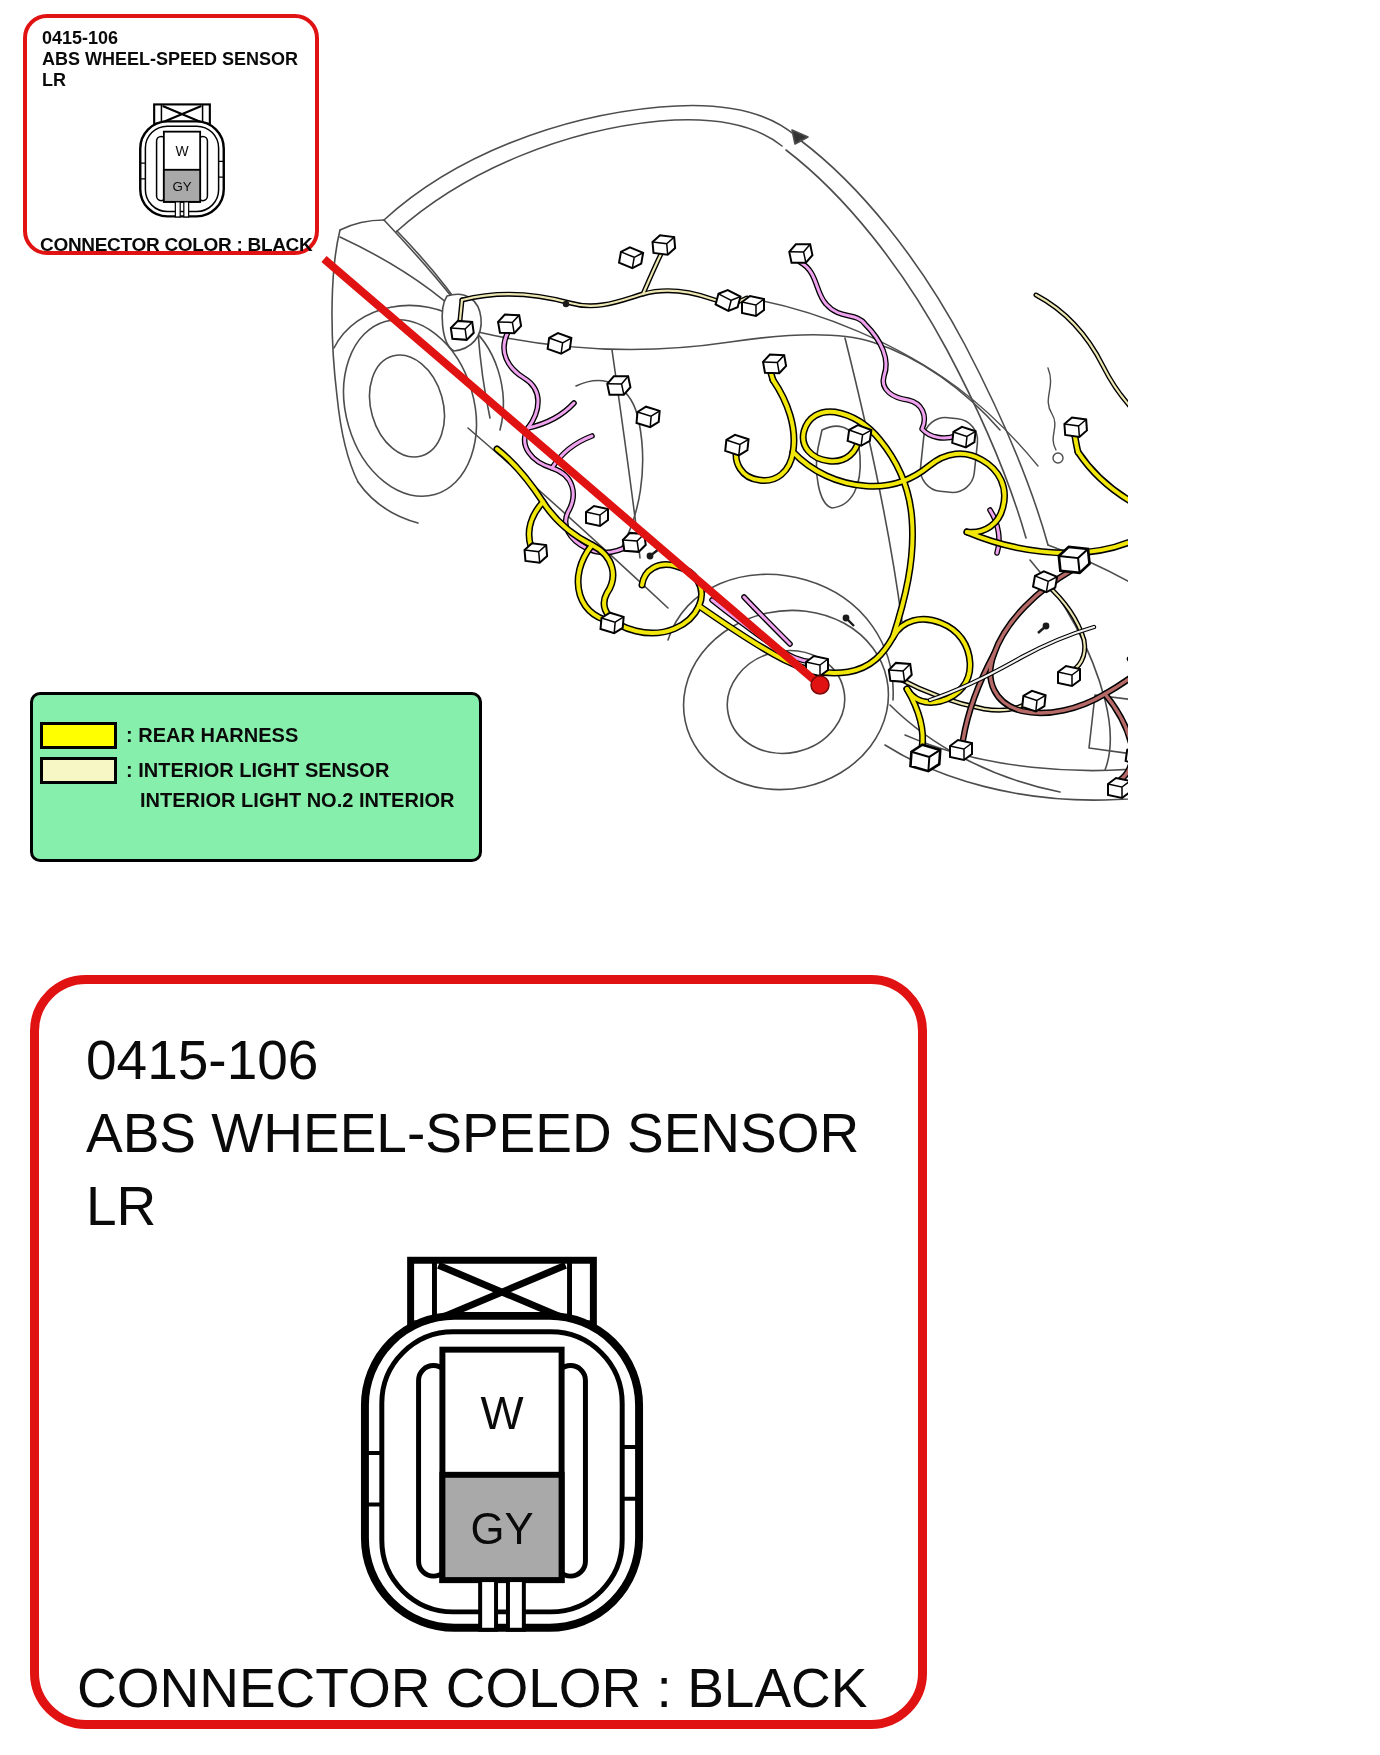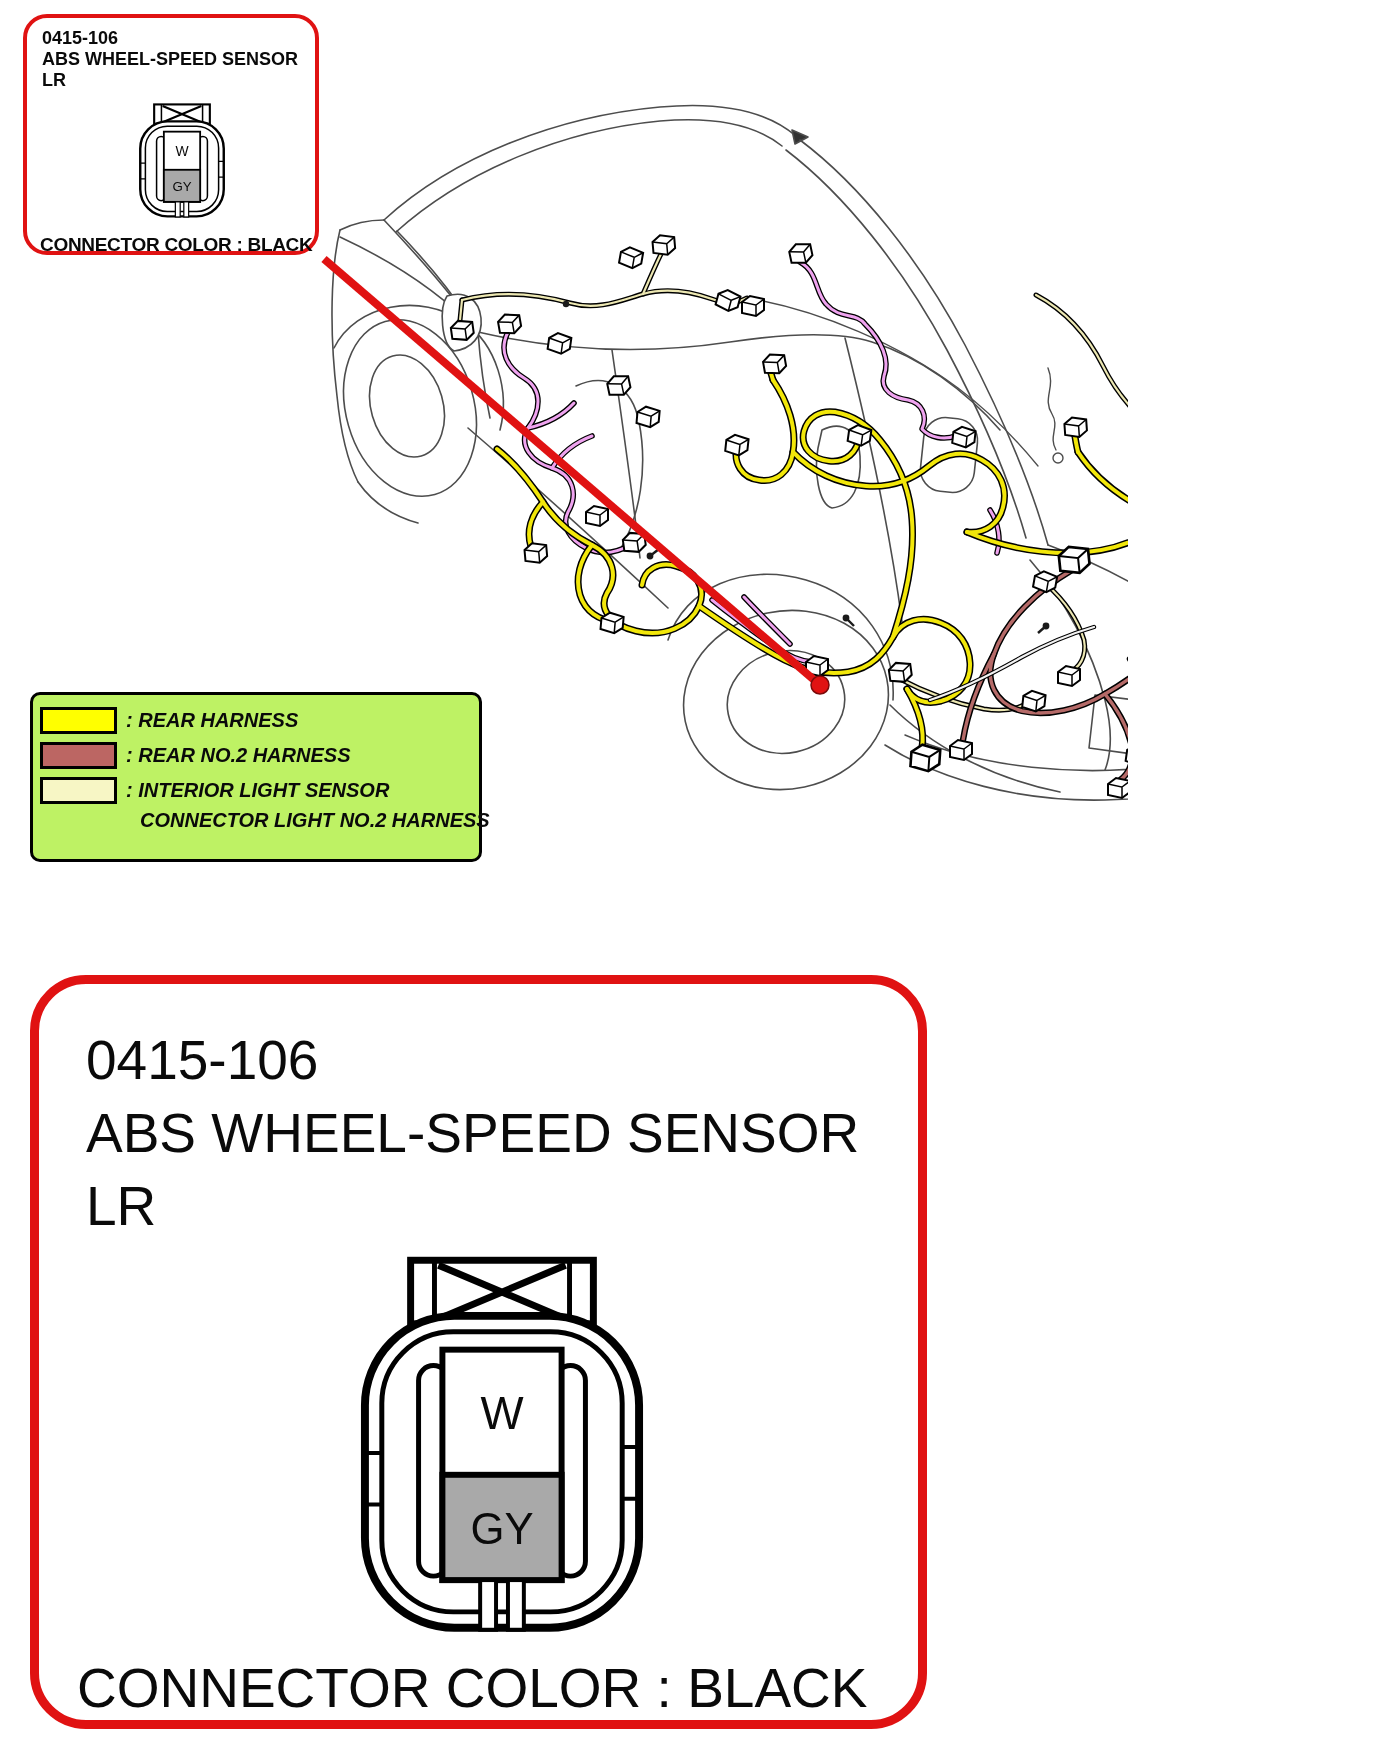--- a/index.html
+++ b/index.html
@@ -12,23 +12,22 @@
   .callout{
     position:absolute;left:23px;top:14px;width:296px;height:241px;
     border:4px solid #e01212;border-radius:24px;background:#fff;box-sizing:border-box;
   }
   .callout .c-text{position:absolute;left:15px;top:10px;font-size:18px;font-weight:bold;line-height:21px;white-space:pre;}
   .callout .c-conn{position:absolute;left:110px;top:84px;}
   .callout .c-color{position:absolute;left:13px;top:216px;font-size:19px;font-weight:bold;white-space:nowrap;letter-spacing:-0.3px;}
   
   .legend{
     position:absolute;left:30px;top:692px;width:452px;height:170px;
-    border:3px solid #000;border-radius:10px;background:#bef264;box-sizing:border-box;
-    padding:8px 0 0 7px;
-    font-style:italic;
+    border:3px solid #000;border-radius:10px;background:#86efac;box-sizing:border-box;
+    padding:23px 0 0 7px;
   }
   .legend-row{display:flex;align-items:center;height:35px;}
   .legend-row.last{height:24px;}
   .swatch{width:77px;height:27px;border:3px solid #000;box-sizing:border-box;margin-right:9px;flex:0 0 auto;}
   .legend-label{font-size:20px;font-weight:bold;white-space:nowrap;}
   .legend-indent{margin-left:100px;}
   
   .detail{
     position:absolute;left:30px;top:975px;width:897px;height:754px;
     border:9px solid #e01212;border-radius:56px;background:#fff;box-sizing:border-box;
@@ -239,29 +238,25 @@
     </svg>
     <div class="c-color">CONNECTOR COLOR : BLACK</div>
   </div>
 
   <div class="legend">
     <div class="legend-row">
       <div class="swatch" style="background-color: rgb(255, 255, 0);"></div>
       <div class="legend-label">: REAR HARNESS</div>
     </div>
     <div class="legend-row">
-      <div class="swatch" style="background-color: rgb(188, 102, 99);"></div>
-      <div class="legend-label">: REAR NO.2 HARNESS</div>
-    </div>
-    <div class="legend-row">
       <div class="swatch" style="background-color: rgb(247, 246, 197);"></div>
       <div class="legend-label">: INTERIOR LIGHT SENSOR</div>
     </div>
     <div class="legend-row last">
-      <div class="legend-label legend-indent">CONNECTOR LIGHT NO.2 HARNESS</div>
+      <div class="legend-label legend-indent">INTERIOR LIGHT NO.2 INTERIOR</div>
     </div>
   </div>
 
   <div class="detail" style="border-color: rgb(224, 18, 18);">
     <div class="d-text"><span>0415-106</span><br><span>ABS WHEEL-SPEED SENSOR</span><br><span>LR</span></div>
     <svg class="d-conn" width="294" height="388" viewBox="-8 -6 296 390">
       <use href="#connector-sym"></use>
     </svg>
     <div class="d-color">CONNECTOR COLOR : BLACK</div>
   </div>

